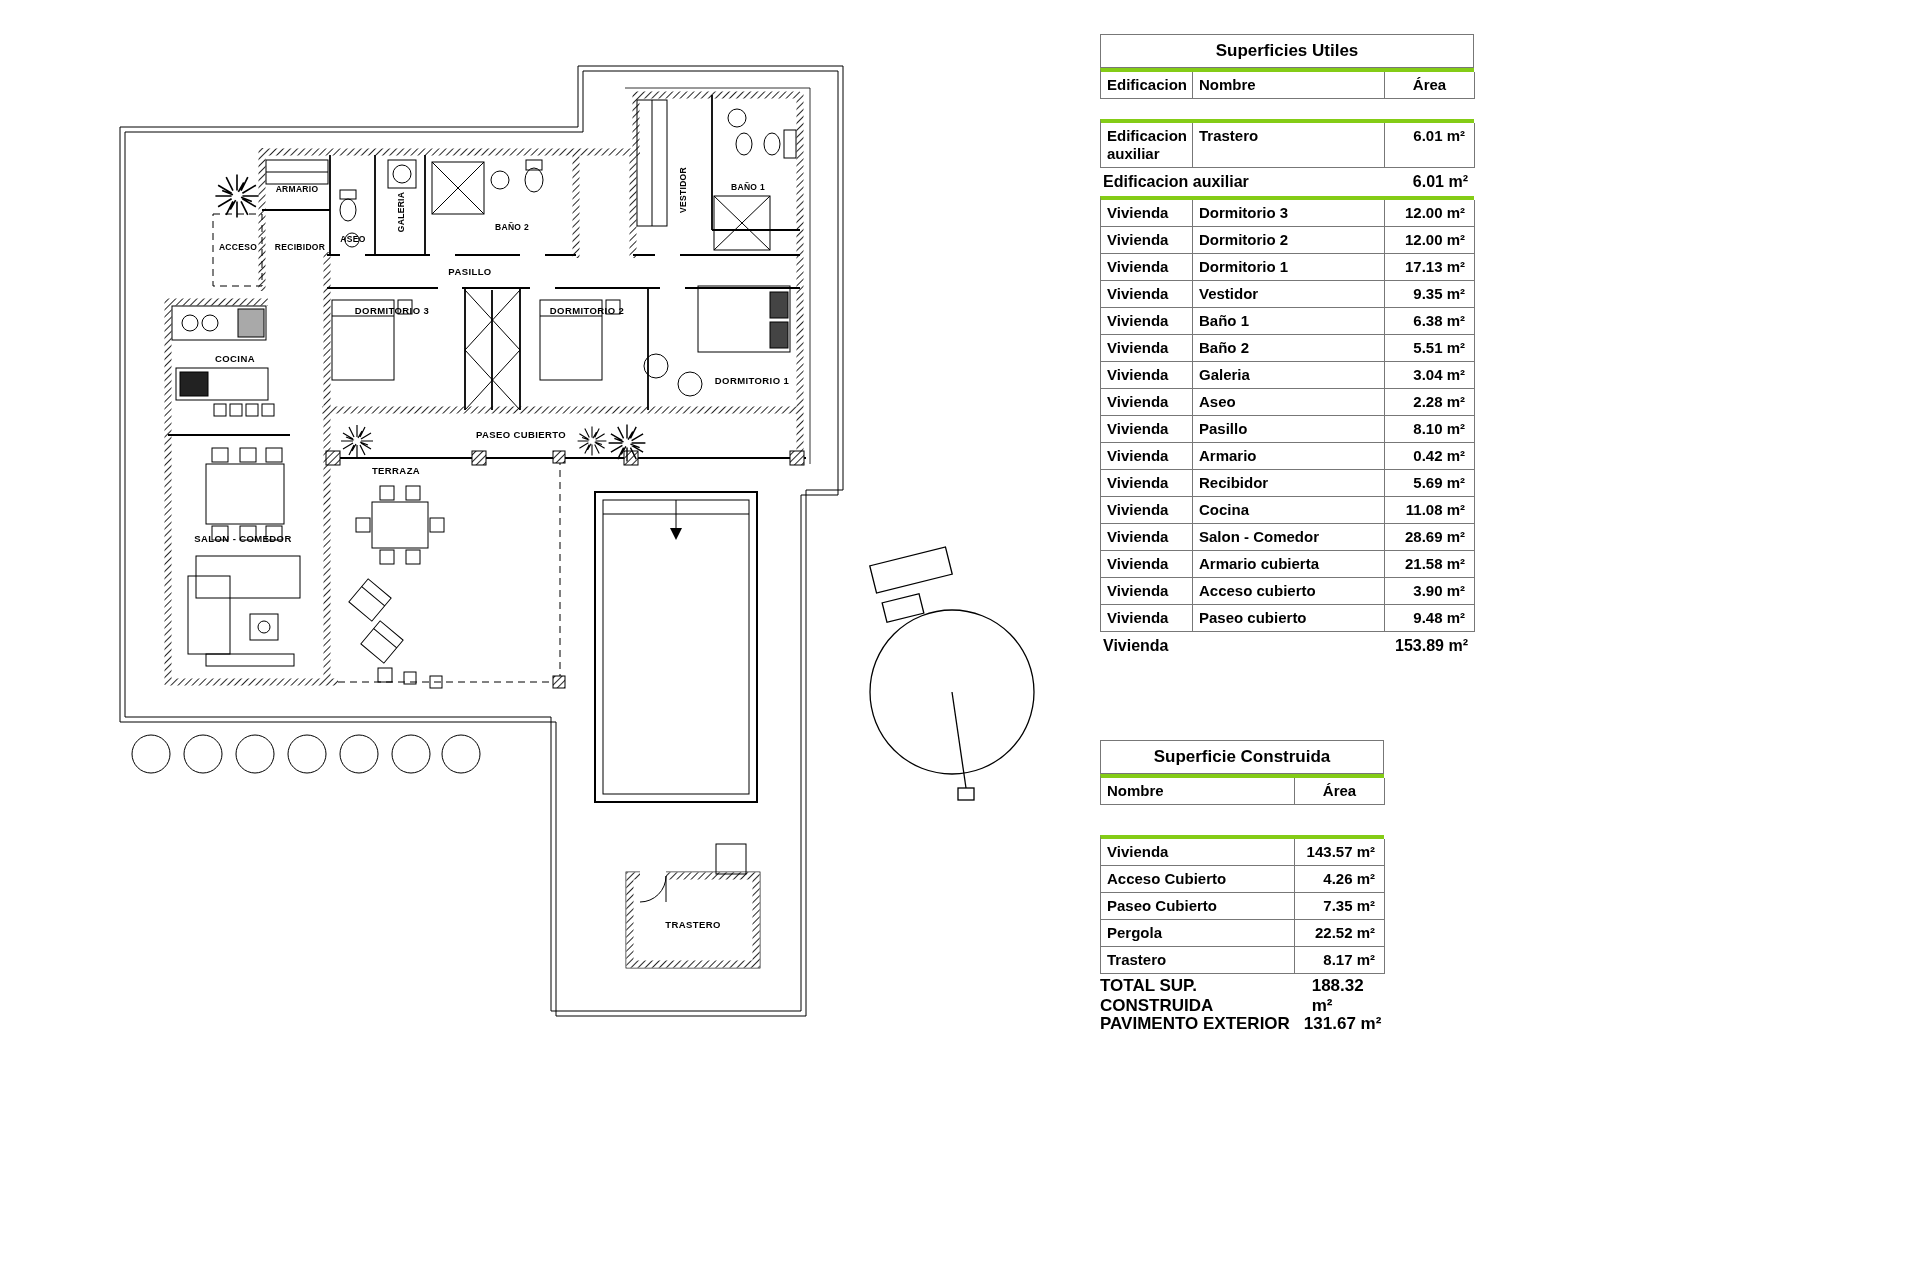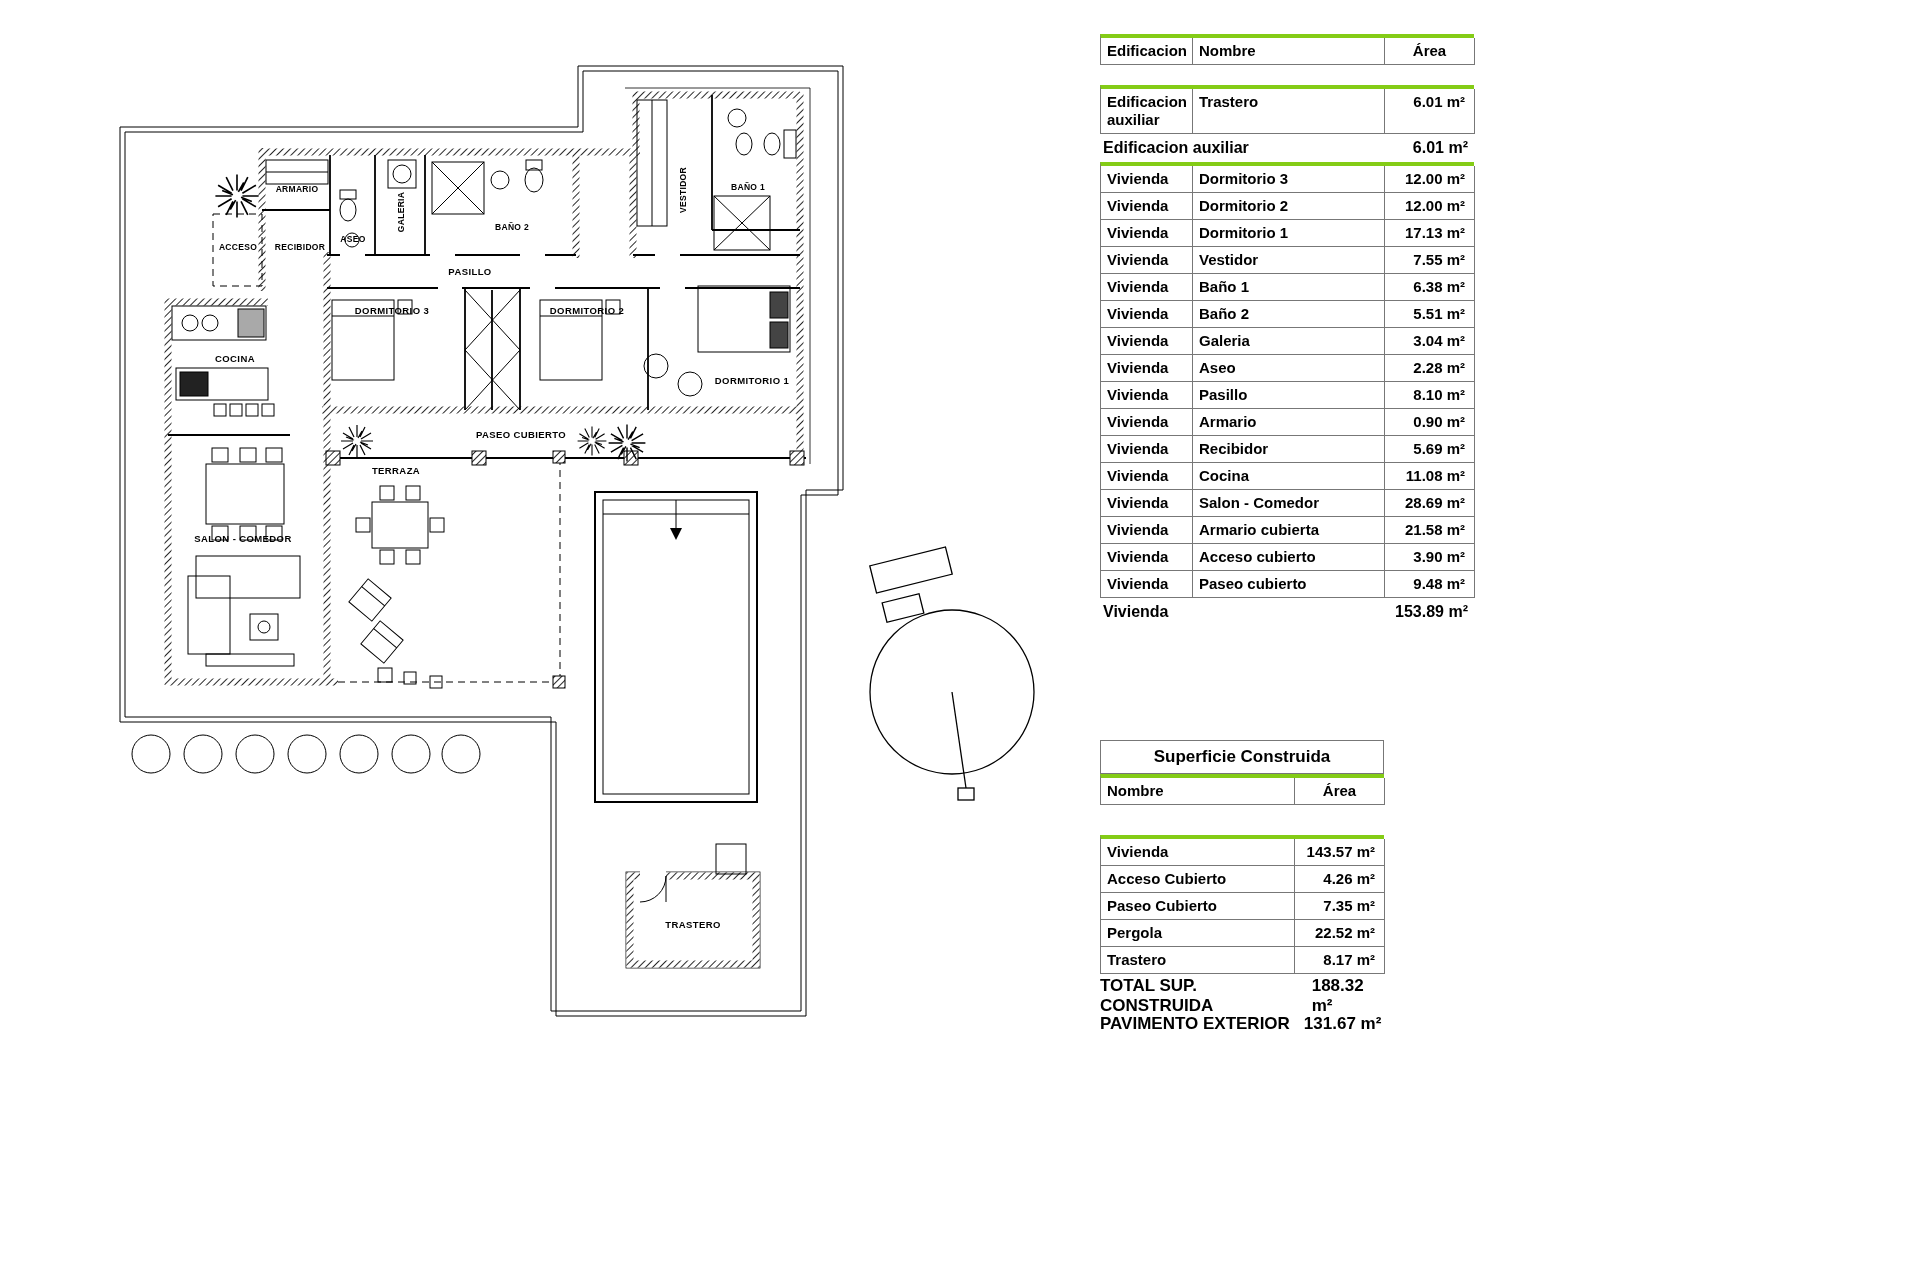--- a/index.html
+++ b/index.html
@@ -243,20 +243,21 @@
       <text class="lbl" x="752" y="384">DORMITORIO 1</text>
       <text class="lbl" x="235" y="362">COCINA</text>
       <text class="lbl" x="243" y="542">SALON - COMEDOR</text>
       <text class="lbl" x="396" y="474">TERRAZA</text>
       <text class="lbl" x="521" y="438">PASEO CUBIERTO</text>
       <text class="lbl" x="693" y="928">TRASTERO</text>
     </g>
   </svg>
 
   <div class="tblwrap t1">
+    <div class="t-title">Superficies Utiles</div>
     <div class="grid3 bordered">
       <div class="cell hdr">Edificacion</div>
       <div class="cell hdr">Nombre</div>
       <div class="cell hdr ctr">Área</div>
     </div>
     <div class="gap20"></div>
     <div class="grid3 bordered">
       <div class="cell">Edificacion auxiliar</div>
       <div class="cell">Trastero</div>
       <div class="cell num">6.01 m²</div>
@@ -270,39 +271,39 @@
         <div class="cell">Dormitorio 3</div>
         <div class="cell num">12.00 m²</div>
       <div class="cell">Vivienda</div>
         <div class="cell">Dormitorio 2</div>
         <div class="cell num">12.00 m²</div>
       <div class="cell">Vivienda</div>
         <div class="cell">Dormitorio 1</div>
         <div class="cell num">17.13 m²</div>
       <div class="cell">Vivienda</div>
         <div class="cell">Vestidor</div>
-        <div class="cell num">7.55 m²</div>
+        <div class="cell num">9.35 m²</div>
       <div class="cell">Vivienda</div>
         <div class="cell">Baño 1</div>
         <div class="cell num">6.38 m²</div>
       <div class="cell">Vivienda</div>
         <div class="cell">Baño 2</div>
         <div class="cell num">5.51 m²</div>
       <div class="cell">Vivienda</div>
         <div class="cell">Galeria</div>
         <div class="cell num">3.04 m²</div>
       <div class="cell">Vivienda</div>
         <div class="cell">Aseo</div>
         <div class="cell num">2.28 m²</div>
       <div class="cell">Vivienda</div>
         <div class="cell">Pasillo</div>
         <div class="cell num">8.10 m²</div>
       <div class="cell">Vivienda</div>
         <div class="cell">Armario</div>
-        <div class="cell num">0.90 m²</div>
+        <div class="cell num">0.42 m²</div>
       <div class="cell">Vivienda</div>
         <div class="cell">Recibidor</div>
         <div class="cell num">5.69 m²</div>
       <div class="cell">Vivienda</div>
         <div class="cell">Cocina</div>
         <div class="cell num">11.08 m²</div>
       <div class="cell">Vivienda</div>
         <div class="cell">Salon - Comedor</div>
         <div class="cell num">28.69 m²</div>
       <div class="cell">Vivienda</div>

